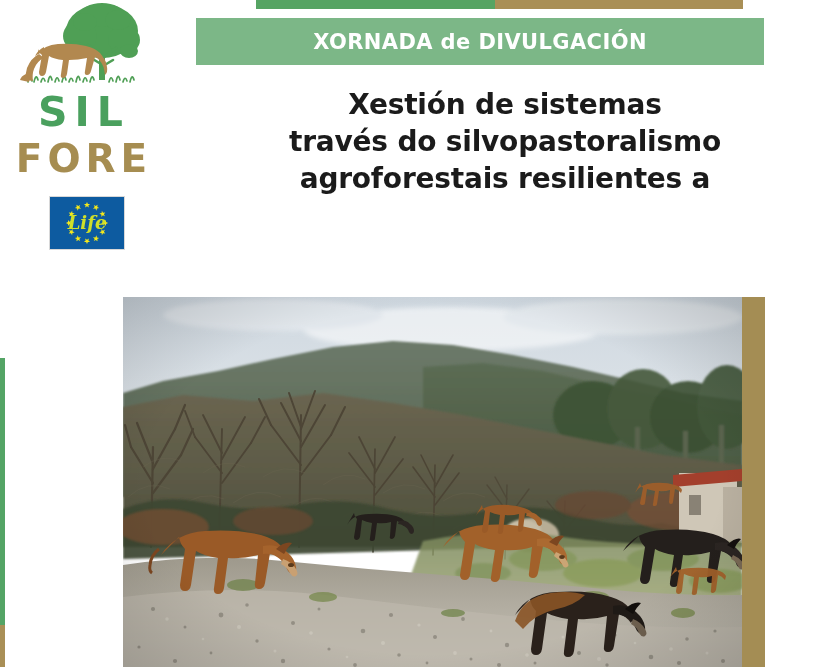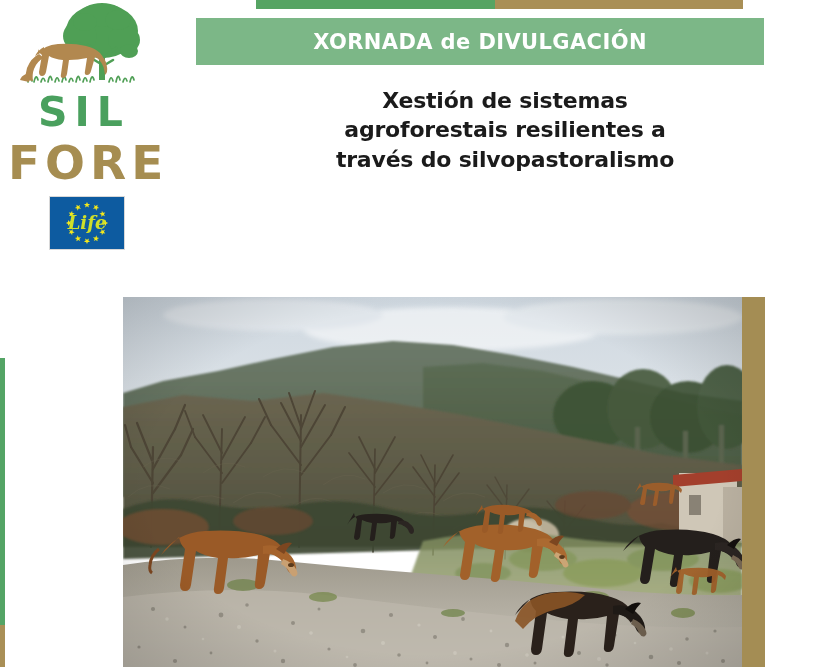--- a/index.html
+++ b/index.html
@@ -66,21 +66,21 @@
     line-height: 1;
     color: #4aa05e;
   }
   #logo-fore {
     position: absolute;
     left: 0; top: 137px;
     width: 152px;
     text-align: center;
     font-family: "DejaVu Sans", sans-serif;
     font-weight: 700;
-    font-size: 47px;
+    font-size: 39px;
     letter-spacing: 5px;
     line-height: 1;
     color: #a68d51;
   }
 
   #life-logo {
     position: absolute;
     left: 41px;
     top: 194px;
     width: 74px;
@@ -114,21 +114,21 @@
   
   #title {
     position: absolute;
     left: 190px;
     top: 86px;
     width: 630px;
     text-align: center;
     color: #1b1b1b;
     font-family: "DejaVu Sans", sans-serif;
     font-weight: 700;
-    font-size: 22px;
+    font-size: 28px;
     line-height: 1.33;
     letter-spacing: -0.2px;
   }
   #title .tline { display: block; }
 
   
   #photo-wrap {
     position: absolute;
     left: 123px;
     top: 297px;
@@ -266,22 +266,22 @@
     </svg>
   </div>
 </div>
 
 <div id="banner">
   <span id="banner-text">XORNADA de DIVULGACIÓN</span>
 </div>
 
 <div id="title">
   <span class="tline">Xestión de sistemas</span>
+  <span class="tline">través do silvopastoralismo</span>
   <span class="tline">agroforestais resilientes a</span>
-  <span class="tline">través do silvopastoralismo</span>
 </div>
 
 <div id="photo-wrap">
   <div id="photo">
   <svg viewBox="0 0 619 370" xmlns="http://www.w3.org/2000/svg" preserveAspectRatio="none">
     <defs>
       <linearGradient id="sky" x1="0" y1="0" x2="0" y2="1">
         <stop offset="0%" stop-color="#cfd8e0"></stop>
         <stop offset="60%" stop-color="#dde3e8"></stop>
         <stop offset="100%" stop-color="#e6eaec"></stop>

